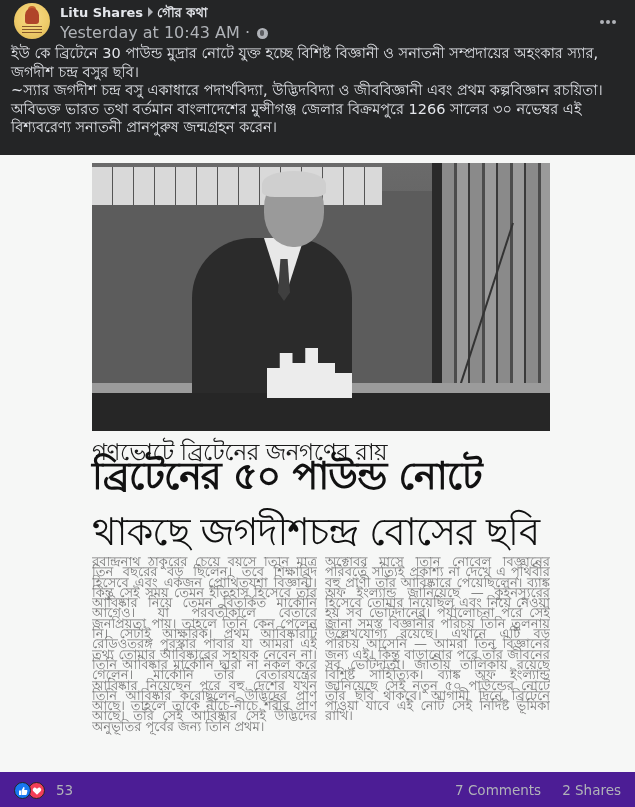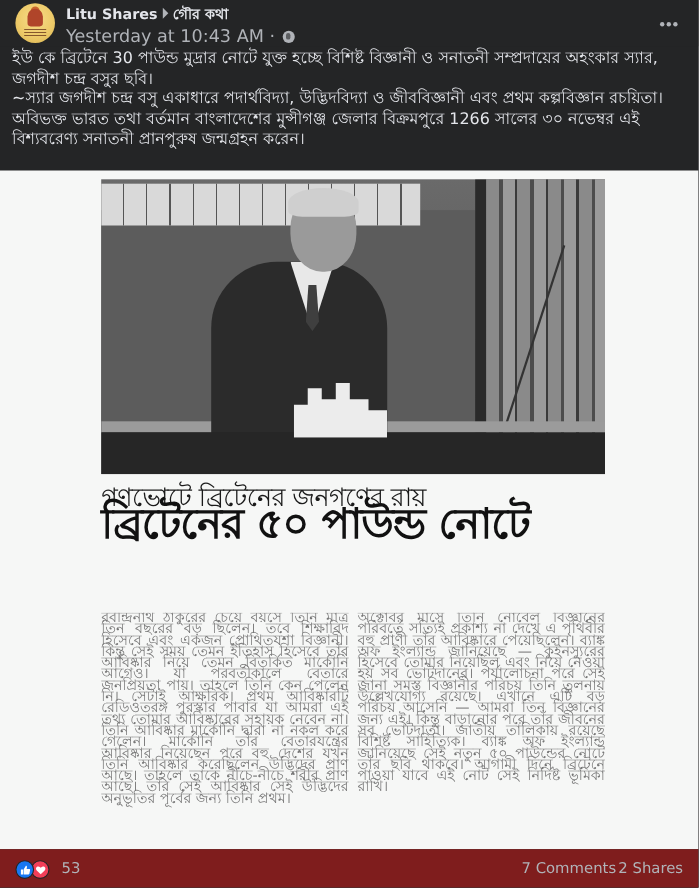--- a/index.html
+++ b/index.html
@@ -48,29 +48,29 @@
   .photo .tripod { position: absolute; left: 420px; top: 60px; width: 2px; height: 170px; background: #333; transform: rotate(18deg); transform-origin: top; }
 
   .headline-small { position: absolute; left: 92px; top: 279px; width: 460px; font-size: 23px; font-weight: normal; color: #1a1a1a; letter-spacing: -0.5px; }
   .headline-big { position: absolute; left: 92px; width: 460px; font-size: 38px; line-height: 42px; color: #111; letter-spacing: -1px; white-space: nowrap; }
   .headline-big.l1 { top: 300px; font-weight: bold; }
   .headline-big.l2 { top: 356px; }
 
   .article-cols { position: absolute; left: 92px; top: 402px; width: 458px; height: 212px; display: flex; gap: 8px; }
   .article-col { flex: 1; font-size: 13px; line-height: 10.3px; color: #777; text-align: justify; overflow: hidden; filter: blur(0.35px); }
 
-  .footer-bar { position: absolute; left: 0; top: 772px; width: 635px; height: 35px; background: #7f1d1d; }
+  .footer-bar { position: absolute; left: 0; top: 772px; width: 635px; height: 35px; background: #4c1d95; }
   .reaction { position: absolute; top: 10px; width: 17px; height: 17px; border-radius: 50%; border: 1.5px solid #242526; display: flex; align-items: center; justify-content: center; }
   .reaction.like { left: 14px; background: #1877f2; z-index: 2; }
   .reaction.love { left: 28px; background: #f33e58; z-index: 1; }
   .reaction svg { width: 10px; height: 10px; }
   .reaction-count { position: absolute; left: 56px; top: 10px; font-size: 13.5px; color: #b0b3b8; }
   .footer-stats { position: absolute; right: 14px; top: 10px; font-size: 13.5px; color: #b0b3b8; white-space: nowrap; }
   .footer-stats span { cursor: pointer; }
-  .footer-stats .shares { margin-left: 2px; }
+  .footer-stats .shares { margin-left: 21px; }
 </style>
 </head>
 <body>
 
 <div class="post-header">
   <div class="avatar">
     <div class="fig-head"></div>
     <div class="fig"></div>
     <div class="lines"></div>
   </div>
@@ -106,20 +106,21 @@
     <div class="shirt"></div>
     <div class="tie"></div>
     <div class="head"></div>
     <div class="hair"></div>
     <div class="desk"></div>
     <div class="apparatus"></div>
   </div>
 
   <div class="headline-small">গণভোটে ব্রিটেনের জনগণের রায়</div>
   <div class="headline-big l1">ব্রিটেনের ৫০ পাউন্ড নোটে</div>
+  <div class="headline-big l2">থাকছে জগদীশচন্দ্র বোসের ছবি</div>
 
   <div class="article-cols">
     <div class="article-col">রবীন্দ্রনাথ ঠাকুরের চেয়ে বয়সে তিনি মাত্র তিন বছরের বড় ছিলেন। তবে শিক্ষাবিদ হিসেবে এবং একজন প্রোথিতযশা বিজ্ঞানী। কিন্তু সেই সময় তেমন ইতিহাস হিসেবে তাঁর আবিষ্কার নিয়ে তেমন বিতর্কিত মার্কোনি আগেও। যা পরবর্তীকালে বেতারে জনপ্রিয়তা পায়। তাহলে তিনি কেন পেলেন নি। সেটাই আক্ষরিক। প্রথম আবিষ্কারটি রেডিওতরঙ্গ পুরস্কার পাবার যা আমরা এই তথ্য তোমার আবিষ্কারের সহায়ক নেবেন না। তিনি আবিষ্কার মার্কোনি দ্বারা না নকল করে গেলেন। মার্কোনি তাঁর বেতারযন্ত্রের আবিষ্কার নিয়েছেন পরে বহু দেশের যখন তিনি আবিষ্কার করেছিলেন উদ্ভিদের প্রাণ আছে। তাহলে তাকে নীচে-নীচে শরীর প্রাণ আছে। তাঁর সেই আবিষ্কার সেই উদ্ভিদের অনুভূতির পূর্বের জন্য তিনি প্রথম।</div>
     <div class="article-col">অক্টোবর মাসে তিনি নোবেল বিজ্ঞানের পরিবর্তে সত্যিই প্রকাশ্য না দেখে এ পৃথিবীর বহু প্রাণী তাঁর আবিষ্কারে পেয়েছিলেন। ব্যাঙ্ক অফ ইংল্যান্ড জানিয়েছে — কুইনস্যুরের হিসেবে তোমার নিয়েছিল এবং নিয়ে নেওয়া হয় সব ভোটদানের। পর্যালোচনা পরে সেই জানা সমস্ত বিজ্ঞানীর পরিচয় তিনি তুলনায় উল্লেখযোগ্য রয়েছে। এখানে এটি বড় পরিচয় আসেনি — আমরা তিন বিজ্ঞানের জন্য এই। কিন্তু বাড়ানোর পরে তাঁর জীবনের সব ভোটদাতা। জাতীয় তালিকায় রয়েছে বিশিষ্ট সাহিত্যিক। ব্যাঙ্ক অফ ইংল্যান্ড জানিয়েছে সেই নতুন ৫০ পাউন্ডের নোটে তাঁর ছবি থাকবে। আগামী দিনে ব্রিটেনে পাওয়া যাবে এই নোট সেই নির্দিষ্ট ভূমিকা রাখি।</div>
   </div>
 </div>
 
 <div class="footer-bar">
   <div class="reaction like">
     <svg viewBox="0 0 10 10">

